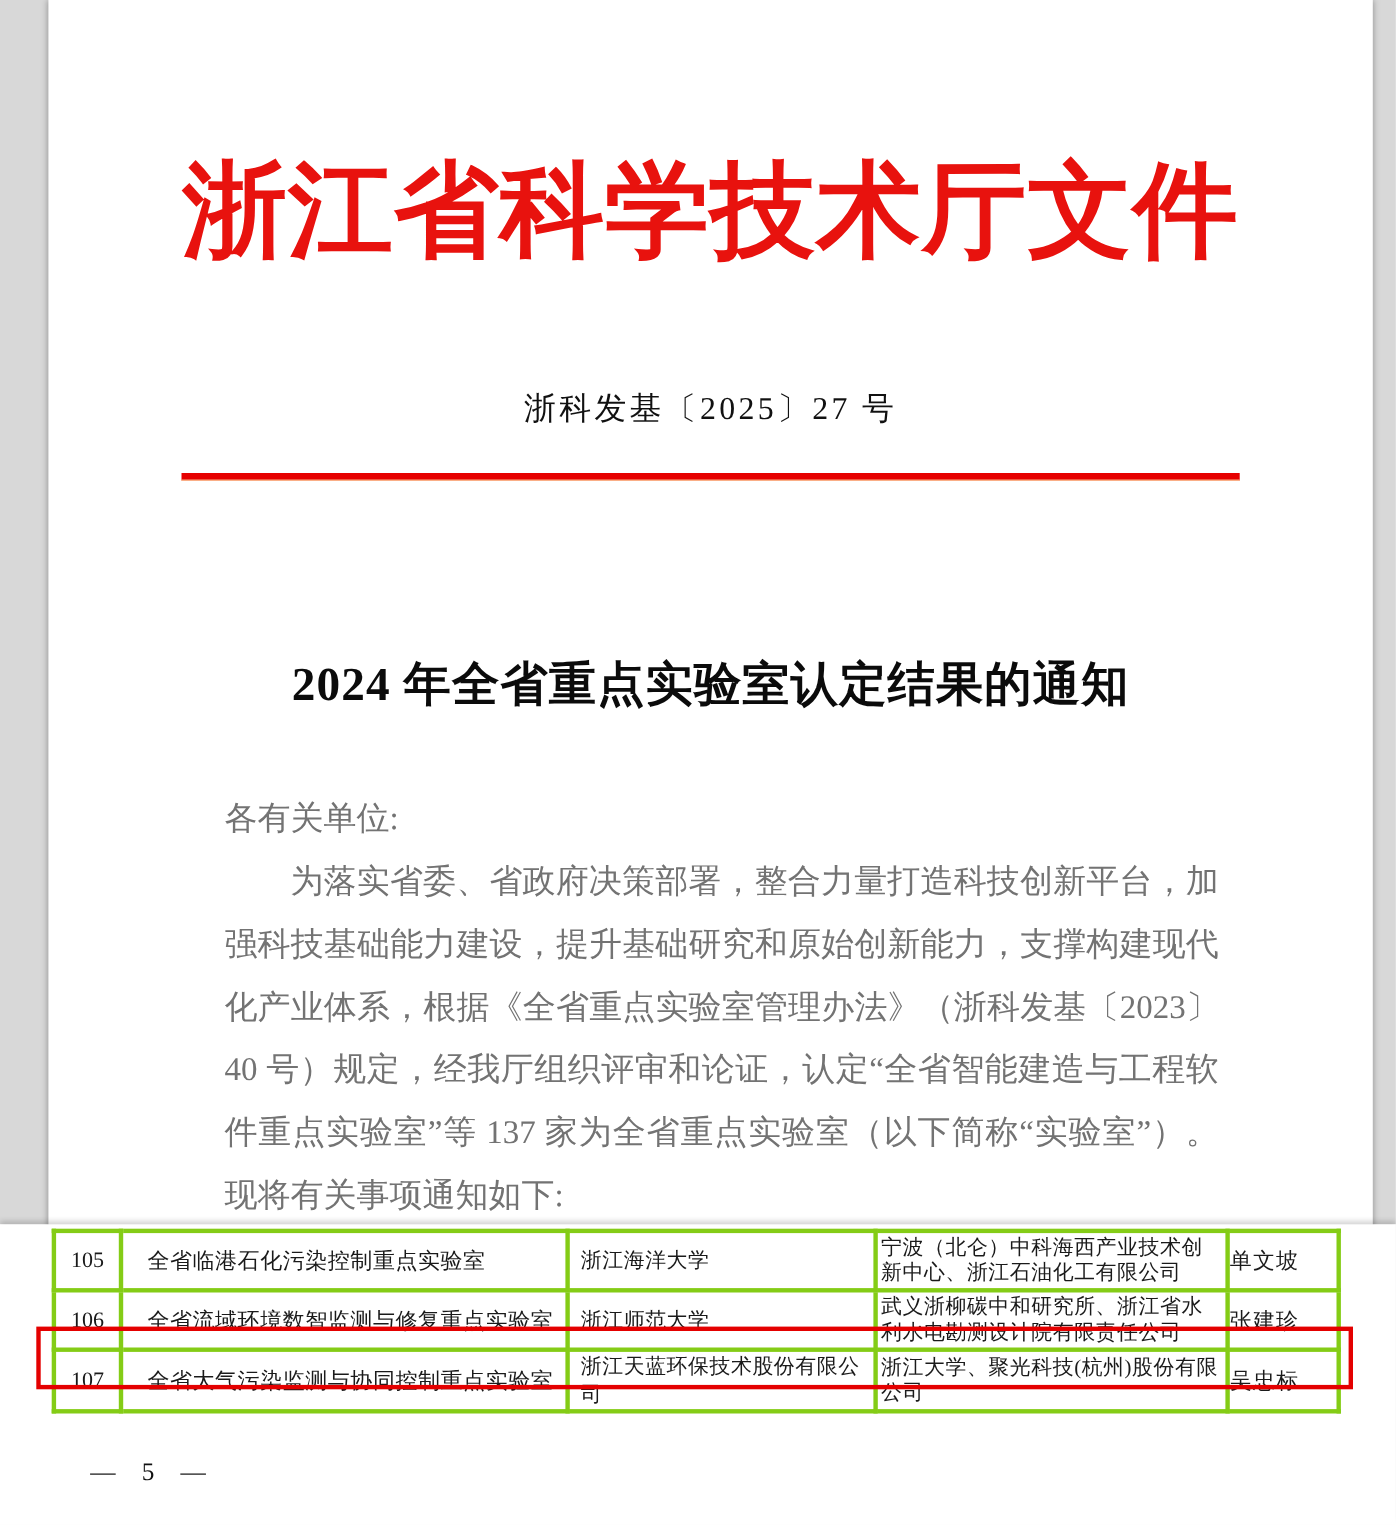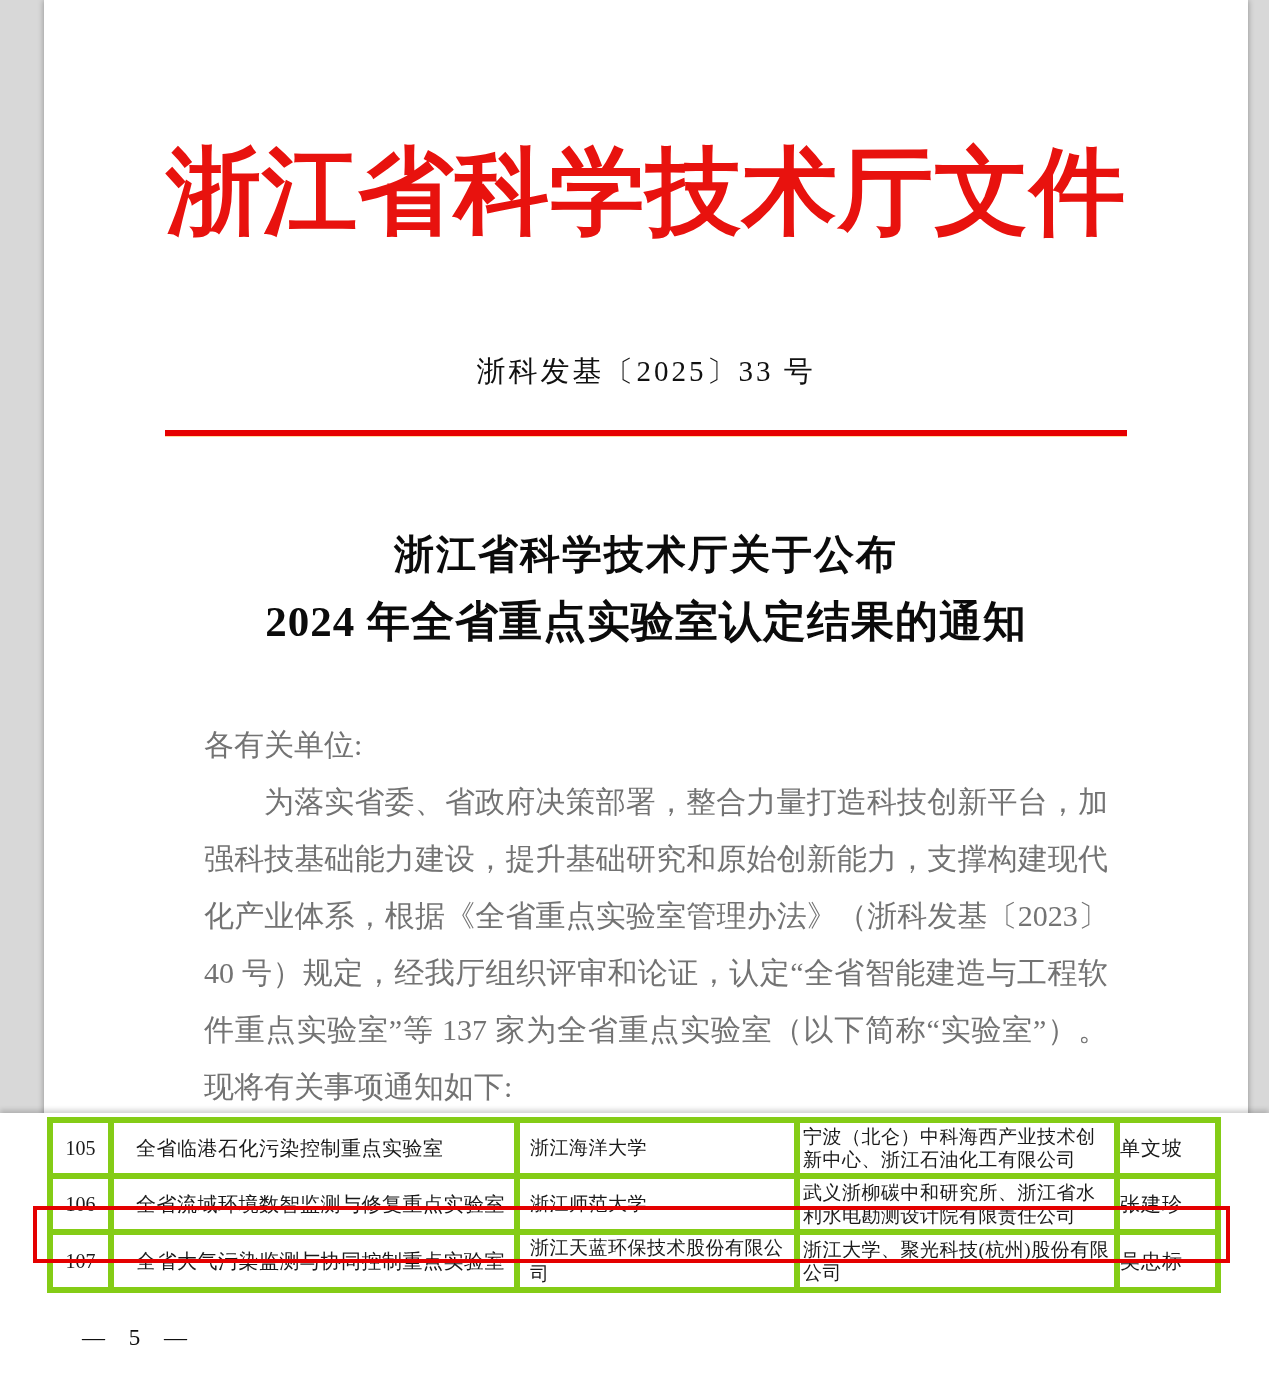--- a/index.html
+++ b/index.html
@@ -33,21 +33,21 @@
   .body-block{position:absolute;top:716px;left:160px;width:904px;
     font-size:30px;line-height:57px;color:#737373;}
   .salutation{text-align:left;}
   .body-paragraph{text-indent:2em;text-align:justify;text-justify:inter-ideograph;}
 
   
   .bottom-section{position:relative;width:1269px;height:273px;background:#ffffff;
     box-shadow:0 -3px 5px rgba(0,0,0,0.18);}
   table.result-table{position:absolute;top:4px;left:47px;border-collapse:collapse;
     table-layout:fixed;width:1168px;background:#fff;}
-  .result-table td{border:6px solid #84cc16;vertical-align:middle;overflow:hidden;}
+  .result-table td{border:4px solid #84cc16;vertical-align:middle;overflow:hidden;}
   .col-no{width:61px;}  .col-lab{width:406px;}  .col-inst{width:280px;}
   .col-part{width:320px;} .col-dir{width:101px;}
   tr.row-105{height:47px;} tr.row-106{height:46px;} tr.row-107{height:52px;} tr.row-108{height:49px;}
   td.no-cell{text-align:center;font-size:20px;}
   td.lab-cell{font-size:20px;padding-left:22px;letter-spacing:0.5px;}
   td.inst-cell{font-size:19px;padding-left:10px;letter-spacing:0.5px;}
   td.part-cell{font-size:19px;line-height:23px;padding:2px 3px;letter-spacing:0.5px;}
   td.dir-cell{text-align:left;font-size:20px;letter-spacing:1px;}
 
   .highlight-box{position:absolute;top:93px;left:33px;width:1197px;height:57px;
@@ -58,25 +58,24 @@
 </style>
 </head>
 <body>
 
 <div class="top-section">
   <div class="page">
     <div class="page-inner">
 
       <div class="header-title">浙江省科学技术厅文件</div>
 
-      <div class="doc-number">浙科发基〔2025〕33 号</div>
+      <div class="doc-number">浙科发基〔2025〕27 号</div>
 
       <div class="red-rule"></div>
 
-      <div class="notice-title notice-line1">浙江省科学技术厅关于公布</div>
 
       <div class="notice-title notice-line2">2024 年全省重点实验室认定结果的通知</div>
 
       <div class="body-block">
         <div class="salutation">各有关单位:</div>
         <div class="body-paragraph">为落实省委、省政府决策部署，整合力量打造科技创新平台，加强科技基础能力建设，提升基础研究和原始创新能力，支撑构建现代化产业体系，根据《全省重点实验室管理办法》（浙科发基〔2023〕40 号）规定，经我厅组织评审和论证，认定“全省智能建造与工程软件重点实验室”等 137 家为全省重点实验室（以下简称“实验室”）。现将有关事项通知如下:</div>
       </div>
 
     </div>
   </div>

